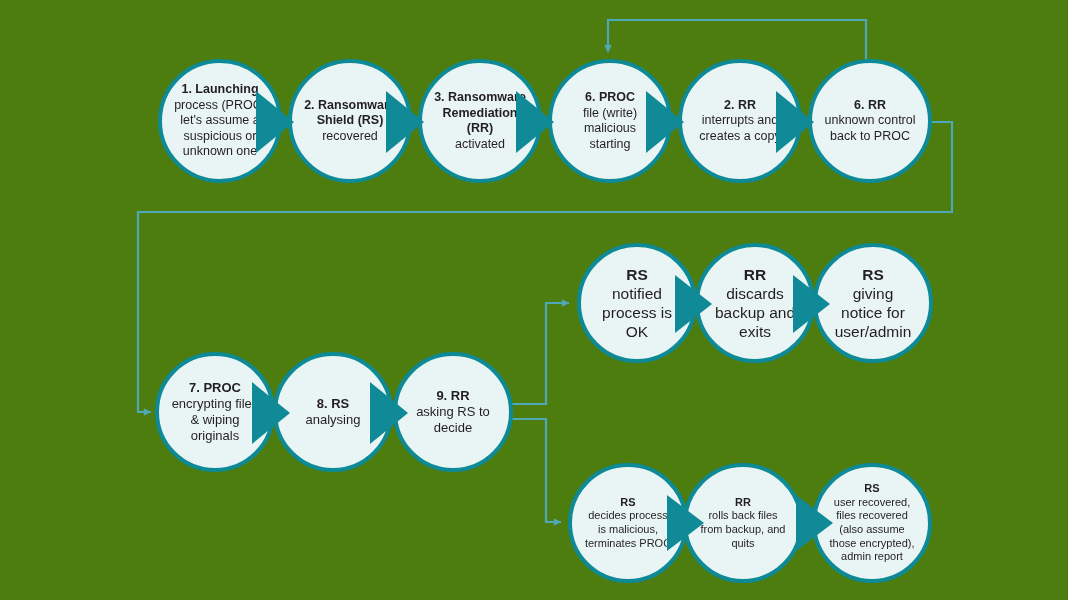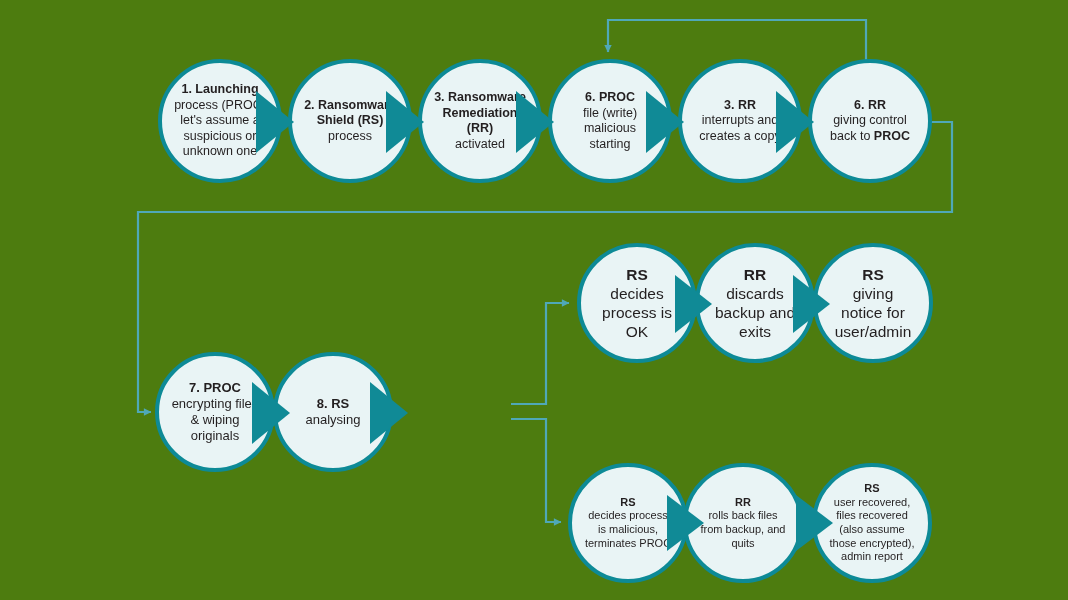--- a/index.html
+++ b/index.html
@@ -41,21 +41,21 @@
   }
   .node .txt {
     padding: 0 6px;
     line-height: 1.24;
     width: 100%;
   }
   .node .hd {
     font-weight: bold;
     display: block;
   }
-  .node b { font-weight: bold; }
+  .node b { font-weight: normal; }
   .chev {
     position: absolute;
     z-index: 4;
   }
   .row1 .txt { font-size: 12.5px; }
   .row2 .txt { font-size: 13px; }
   .up .txt   { font-size: 15.5px; }
   .low .txt  { font-size: 11px; }
 </style>
 </head>
@@ -123,21 +123,21 @@
       <span>let's assume a</span><br>
       <span>suspicious or</span><br>
       <span>unknown one</span>
     </div>
   </div>
 
   <div class="node row1" style="left:288px;top:59px;width:124px;height:124px;">
     <div class="txt">
       <span class="hd">2. Ransomware</span>
       <span class="hd">Shield (RS)</span>
-      <span>process</span>
+      <span>recovered</span>
     </div>
   </div>
 
   <div class="node row1" style="left:418px;top:59px;width:124px;height:124px;">
     <div class="txt">
       <span class="hd">3. Ransomware</span>
       <span class="hd">Remediation</span>
       <span class="hd">(RR)</span>
       <span>activated</span>
     </div>
@@ -147,55 +147,62 @@
     <div class="txt">
       <span class="hd">6. PROC</span>
       <span>file (write)</span><br>
       <span>malicious</span><br>
       <span>starting</span>
     </div>
   </div>
 
   <div class="node row1" style="left:678px;top:59px;width:124px;height:124px;">
     <div class="txt">
-      <span class="hd">3. RR</span>
+      <span class="hd">2. RR</span>
       <span>interrupts and</span><br>
       <span>creates a copy</span>
     </div>
   </div>
 
   <div class="node row1" style="left:808px;top:59px;width:124px;height:124px;">
     <div class="txt">
       <span class="hd">6. RR</span>
-      <span>giving control</span><br>
+      <span>unknown control</span><br>
       <span>back to <b>PROC</b></span>
     </div>
   </div>
 
   <div class="node row2" style="left:155px;top:352px;width:120px;height:120px;justify-content:flex-end;">
     <div class="txt">
       <span class="hd">7. PROC</span>
       <span>encrypting files</span><br>
       <span>&amp; wiping</span><br>
       <span>originals</span>
     </div>
   </div>
 
   <div class="node row2" style="left:273px;top:352px;width:120px;height:120px;">
     <div class="txt">
       <span class="hd">8. RS</span>
       <span>analysing</span>
     </div>
   </div>
 
+  <div class="node row2" style="left:393px;top:352px;width:120px;height:120px;">
+    <div class="txt">
+      <span class="hd">9. RR</span>
+      <span>asking RS to</span><br>
+      <span>decide</span>
+    </div>
+  </div>
 
   <div class="node up" style="left:577px;top:243px;width:120px;height:120px;">
     <div class="txt">
       <span class="hd">RS</span>
-      <span>decides</span><br>
+      <span>notified</span><br>
       <span>process is</span><br>
       <span>OK</span>
     </div>
   </div>
 
   <div class="node up" style="left:695px;top:243px;width:120px;height:120px;">
     <div class="txt">
       <span class="hd">RR</span>
       <span>discards</span><br>
       <span>backup and</span><br>

